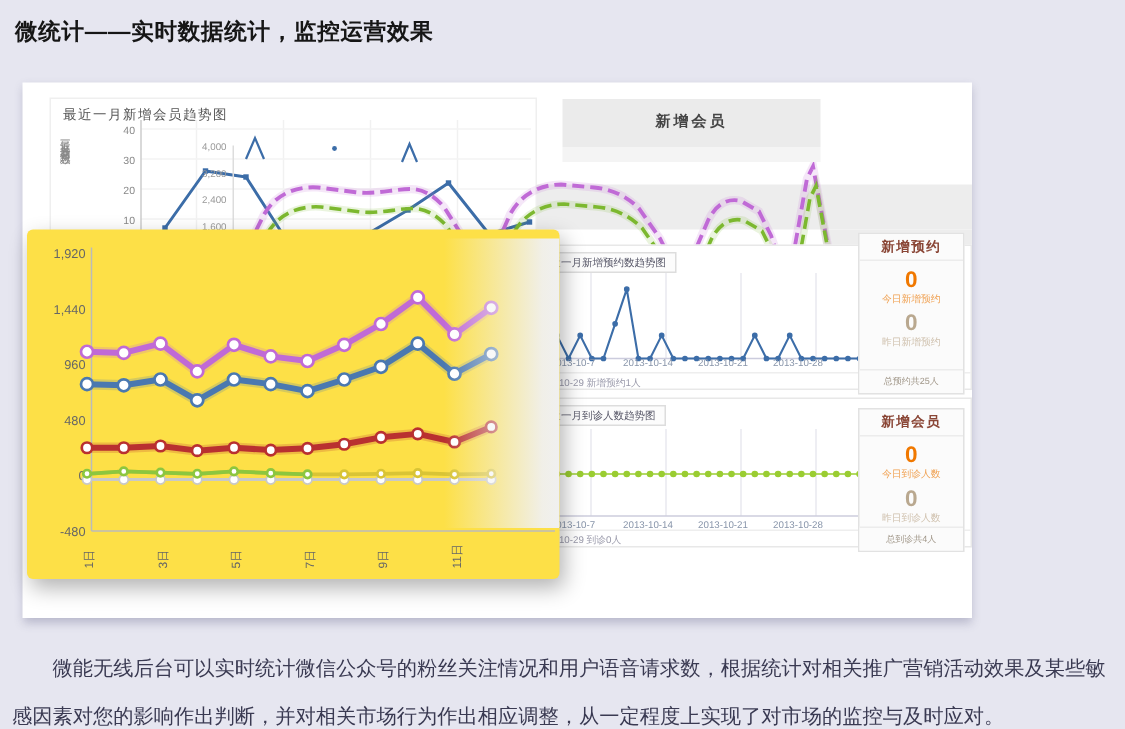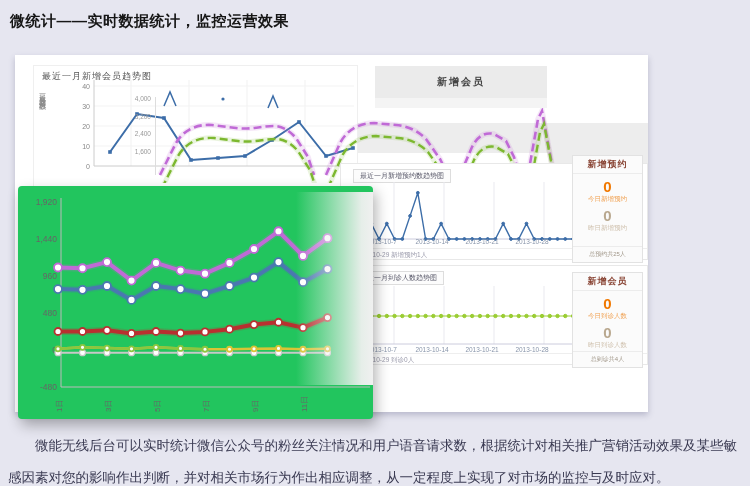--- a/index.html
+++ b/index.html
@@ -38,21 +38,21 @@
   .stat{position:absolute;left:557px;width:71px;background:#fbfbfb;border:1px solid #e2e2e2;text-align:center;z-index:3;}
   .stat-1{top:100px;height:108px;}
   .stat-2{top:217px;height:96px;}
   .stat .hd{font-size:9px;font-weight:bold;color:#8a4636;line-height:17px;border-bottom:1px solid #ececec;letter-spacing:1px;}
   .stat .v1{font-size:15px;font-weight:bold;color:#f07800;margin-top:4px;}
   .stat .l1{font-size:6.5px;color:#f0a050;}
   .stat .v2{font-size:15px;font-weight:bold;color:#b9a88f;margin-top:3px;}
   .stat .l2{font-size:6.5px;color:#cfc0ad;}
   .stat .ft{position:absolute;bottom:0;left:0;right:0;border-top:1px solid #ececec;font-size:6px;color:#a09688;padding:3px 0;background:#fbfbfb;}
   
-  .big-panel{position:absolute;left:3px;top:131px;width:355px;height:233px;background:#22c55e;border-radius:4px;box-shadow:3px 6px 14px rgba(0,0,0,.3);z-index:5;}
+  .big-panel{position:absolute;left:3px;top:98px;width:355px;height:233px;background:#fde047;border-radius:4px;box-shadow:3px 6px 14px rgba(0,0,0,.3);z-index:5;}
   
   .watermark{position:absolute;left:128px;top:100px;font-size:30px;font-weight:bold;letter-spacing:10px;color:rgba(160,160,175,.22);-webkit-text-stroke:1px rgba(190,190,200,.35);z-index:6;pointer-events:none;}
   svg text{font-family:"Liberation Sans",sans-serif;}
 </style>
 </head>
 <body>
 
 <div class="page">
   <div class="page-title">微统计——实时数据统计，监控运营效果</div>
 

